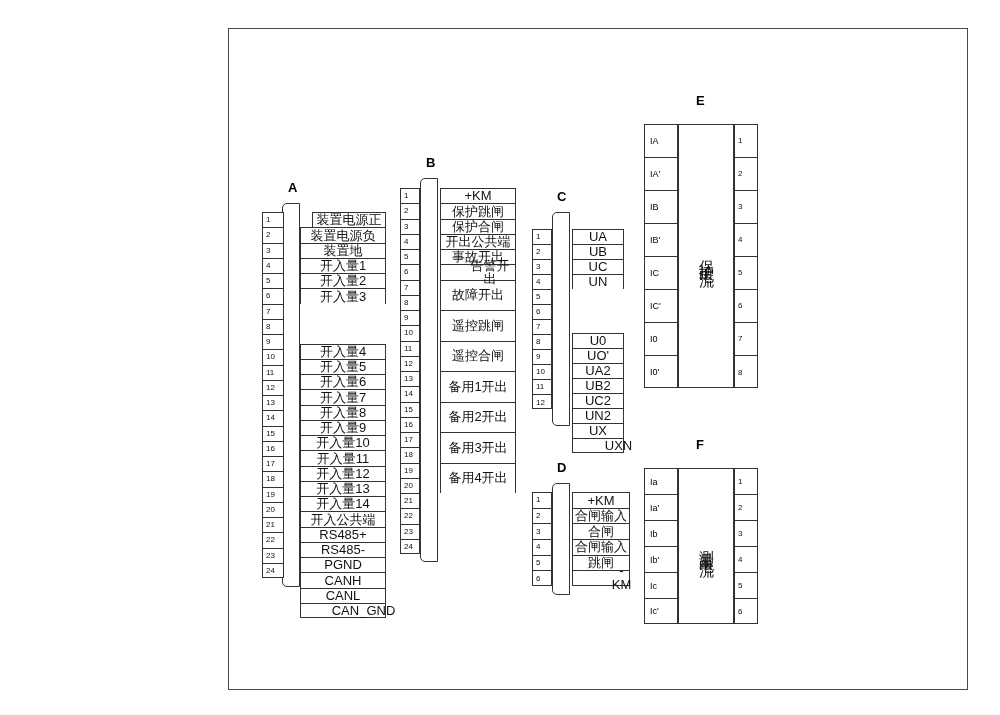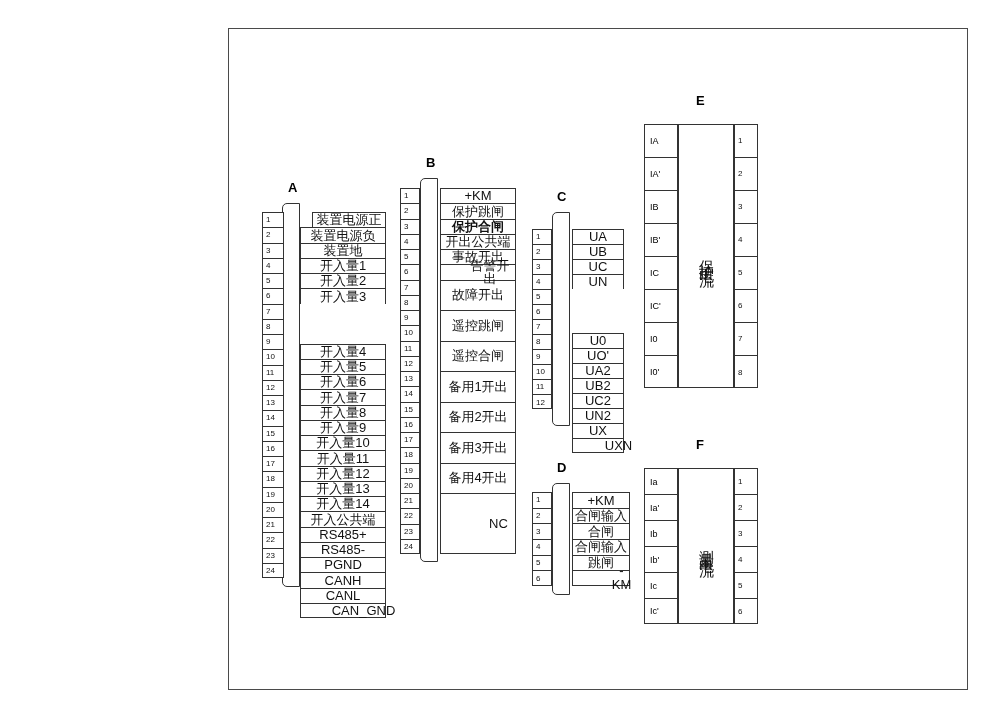--- a/index.html
+++ b/index.html
@@ -208,32 +208,31 @@
         <div class="pin" style="height: 15.25px;">19</div>
         <div class="pin" style="height: 15.25px;">20</div>
         <div class="pin" style="height: 15.25px;">21</div>
         <div class="pin" style="height: 15.25px;">22</div>
         <div class="pin" style="height: 15.25px;">23</div>
         <div class="pin" style="height: 15.25px;">24</div>
       </div>
     <div class="signals" id="b-signals" style="left:440px; top:188px; width:76px;">
         <div class="sig" style="height: 15.25px;">+KM</div>
         <div class="sig" style="height: 15.25px;">保护跳闸</div>
-        <div class="sig" style="height: 15.25px; font-weight: bold;">保护合闸</div>
+        <div class="sig" style="height: 15.25px;">保护合闸</div>
         <div class="sig" style="height: 15.25px;">开出公共端</div>
         <div class="sig" style="height: 15.25px;">事故开出</div>
         <div class="sig" style="height: 15.25px; padding-left: 25px;">告警开出</div>
         <div class="sig" style="height: 30.5px;">故障开出</div>
         <div class="sig" style="height: 30.5px;">遥控跳闸</div>
         <div class="sig" style="height: 30.5px;">遥控合闸</div>
         <div class="sig" style="height: 30.5px;">备用1开出</div>
         <div class="sig" style="height: 30.5px;">备用2开出</div>
         <div class="sig" style="height: 30.5px;">备用3开出</div>
         <div class="sig" style="height: 30.5px;">备用4开出</div>
-        <div class="sig last" style="height: 61px;">NC</div>
       </div>
   </div>
 
   <div class="block">
     <div class="block-label" style="left:557px; top:189px;">C</div>
     <div class="comb" id="c-comb" style="left:552px; top:212px; width:18px; height:214px;"></div>
     <div class="pins" id="c-pins" style="left:532px; top:229px; width:20px; height:180px;">
         <div class="pin" style="height: 15px;">1</div>
         <div class="pin" style="height: 15px;">2</div>
         <div class="pin" style="height: 15px;">3</div>

